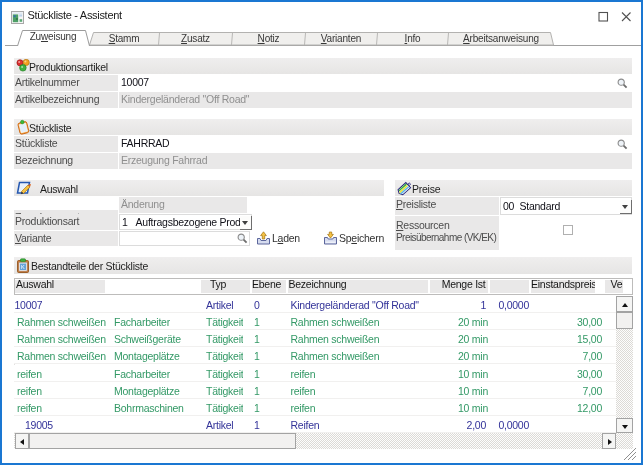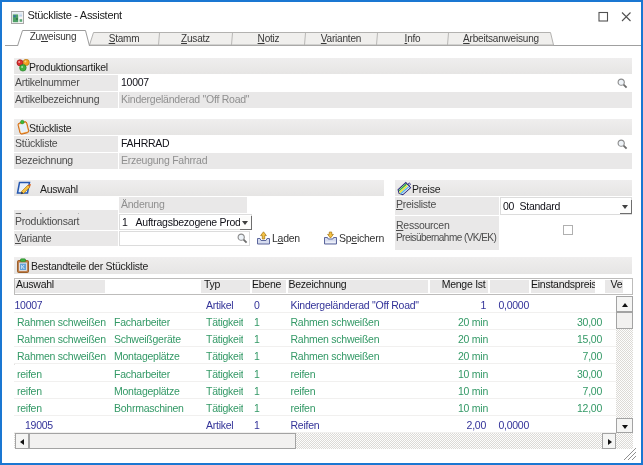--- a/index.html
+++ b/index.html
@@ -171,21 +171,21 @@
       <rect x="4.5" y="0.8" width="5" height="3" rx="0.8" fill="#3fae3f" stroke="#1c7a1c" stroke-width="0.5"></rect>
       <rect x="3" y="4.5" width="8" height="8.5" fill="#f4f4f4" stroke="#9a9a9a" stroke-width="0.5"></rect>
       <rect x="4" y="5.5" width="6" height="6.5" fill="#66a3d7"></rect>
       <text x="5" y="10.8" font-size="5.5" fill="#ffffff" font-family="Liberation Sans">K</text>
     </svg>
     <span style="left:17px;">Bestandteile der Stückliste</span>
   </div>
 
   <div class="abs" style="left:12px;top:276px;width:619px;height:17px;background:#fff;border:1px solid #bdbcbb;">
     <div class="cellhdr" style="left:0px;width:90px;padding-left:1px;">Auswahl</div>
-    <div class="cellhdr" style="left:186px;width:48.5px;padding-left:3px;">Typ</div>
+    <div class="cellhdr" style="left:186px;width:48.5px;padding-left:9px;">Typ</div>
     <div class="cellhdr" style="left:236.5px;width:34.5px;padding-left:0.5px;">Ebene</div>
     <div class="cellhdr" style="left:273px;width:140px;padding-left:0.5px;">Bezeichnung</div>
     <div class="cellhdr" style="left:415px;width:57.5px;text-align:right;padding-right:2px;">Menge Ist</div>
     <div class="cellhdr" style="left:474.5px;width:39.5px;"></div>
     <div class="cellhdr" style="left:516px;width:64px;text-align:right;padding-right:4px;">Einstandspreis</div>
     <div class="cellhdr" style="left:590px;width:18px;padding-left:5.5px;">Verl</div>
   </div>
 
   <div class="abs" style="left:12px;top:294px;width:1px;height:137px;background:#e2e1e0;"></div>
   <div class="drow navy" style="top:294px;">

